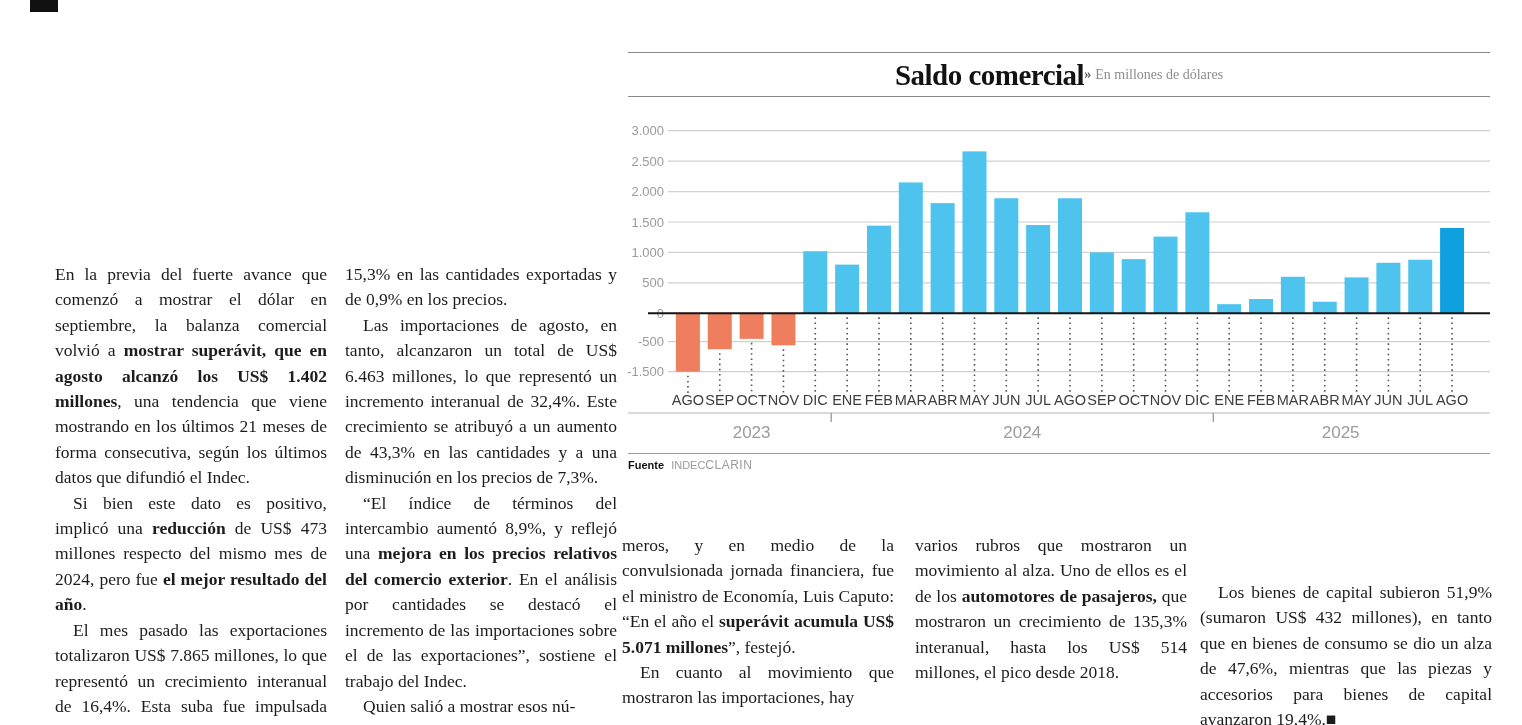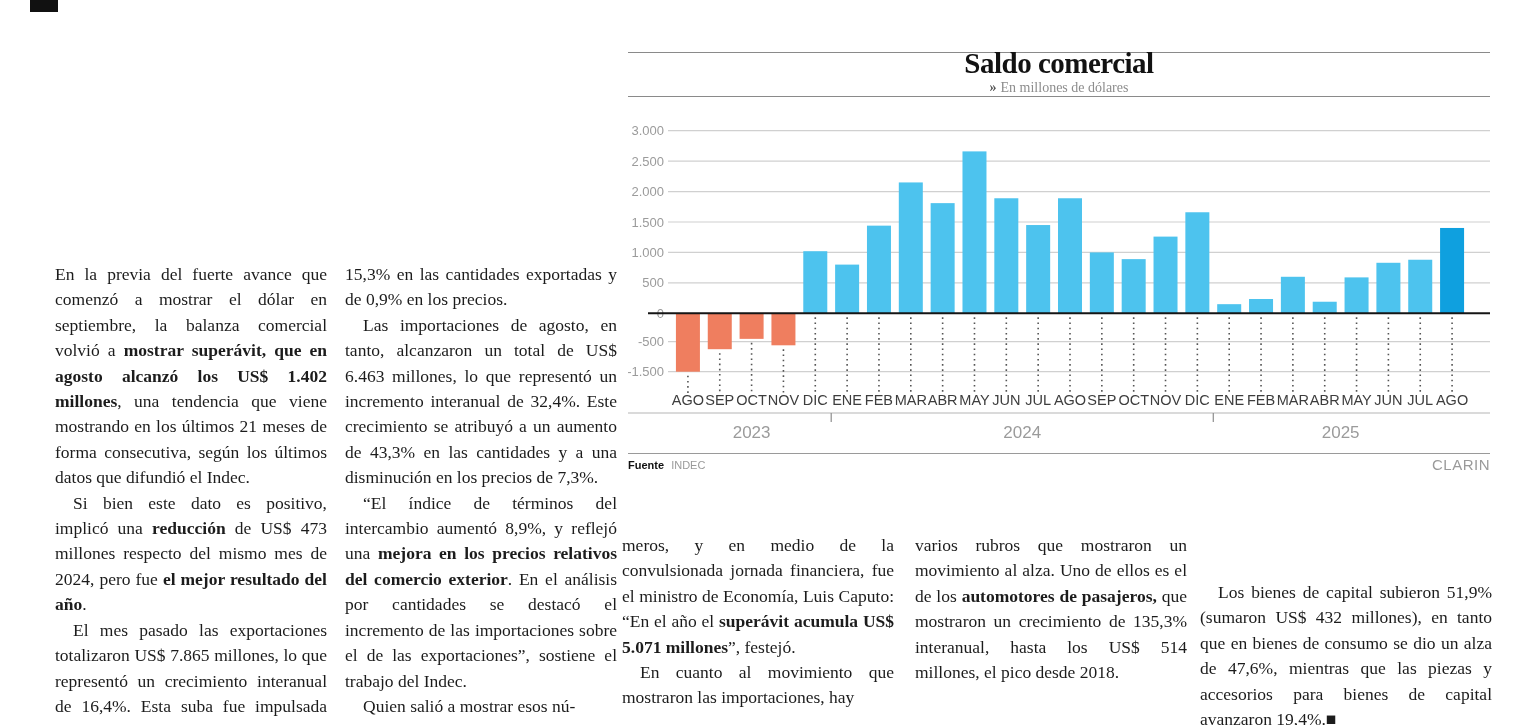--- a/index.html
+++ b/index.html
@@ -16,32 +16,32 @@
   .col .para.indent{text-indent:18px;}
   .col .b{font-weight:700;}
   #col1{left:55px;top:262px;width:272px;}
   #col2{left:345px;top:262px;width:272px;}
   #col3{left:622px;top:533px;width:272px;}
   #col4{left:915px;top:533px;width:272px;}
   #col5{left:1200px;top:533px;width:292px;margin-top:47px;}
   
   #chart-panel{position:absolute;left:628px;top:52px;width:862px;}
   #chart-head{box-sizing:border-box;height:45px;border-top:1px solid #8a8a8a;border-bottom:1px solid #8a8a8a;
-    display:flex;align-items:center;justify-content:flex-end;flex-direction:column;}
+    display:flex;align-items:center;justify-content:center;}
   #chart-title{font-weight:700;font-size:29px;letter-spacing:-0.5px;color:#121212;
     font-family:"Liberation Serif","DejaVu Serif",serif;padding-top:2px;}
   #chart-unit{font-family:Liberation Serif, serif;font-size:14px;color:#8d8d8d;}
   #chart-unit .marker{color:#555;font-weight:700;margin-right:4px;}
   #chart-svg-wrap{width:862px;height:356px;}
   #chart-foot{box-sizing:border-box;height:22px;border-top:1px solid #9a9a9a;
-    display:flex;align-items:center;justify-content:space-between;
+    display:flex;align-items:center;
     font-family:"Liberation Sans","DejaVu Sans",sans-serif;font-size:11px;}
   #chart-source .lbl{font-weight:700;color:#111;}
   #chart-source .val{color:#9a9a9a;margin-left:4px;}
-  #chart-credit{color:#9a9a9a;font-size:15px;letter-spacing:0.5px;}
+  #chart-credit{color:#9a9a9a;font-size:12px;letter-spacing:0.5px;}
 </style>
 </head>
 <body>
 
 <div id="page">
   <div class="crop-mark"></div>
 
 
   <div id="col1" class="col">
       <p class="para"><span>En la previa del fuerte avance que comenzó a mostrar el dólar en septiembre, la balanza comercial volvió a </span><span class="b">mostrar superávit, que en agosto alcanzó los US$ 1.402 millones</span><span>, una tendencia que viene mostrando en los últimos 21 meses de forma consecutiva, según los últimos datos que difundió el Indec.</span></p>

